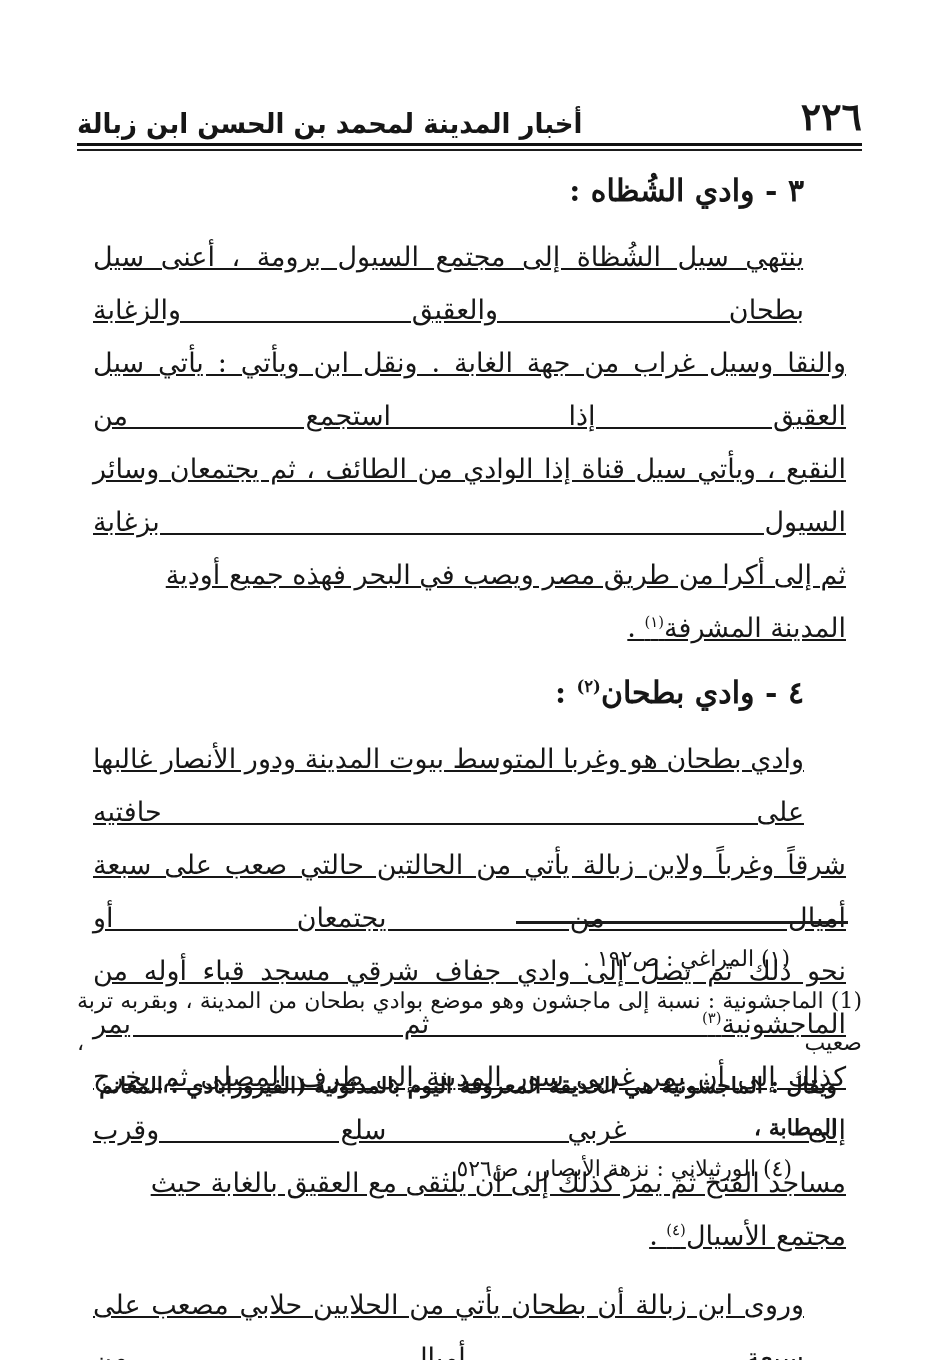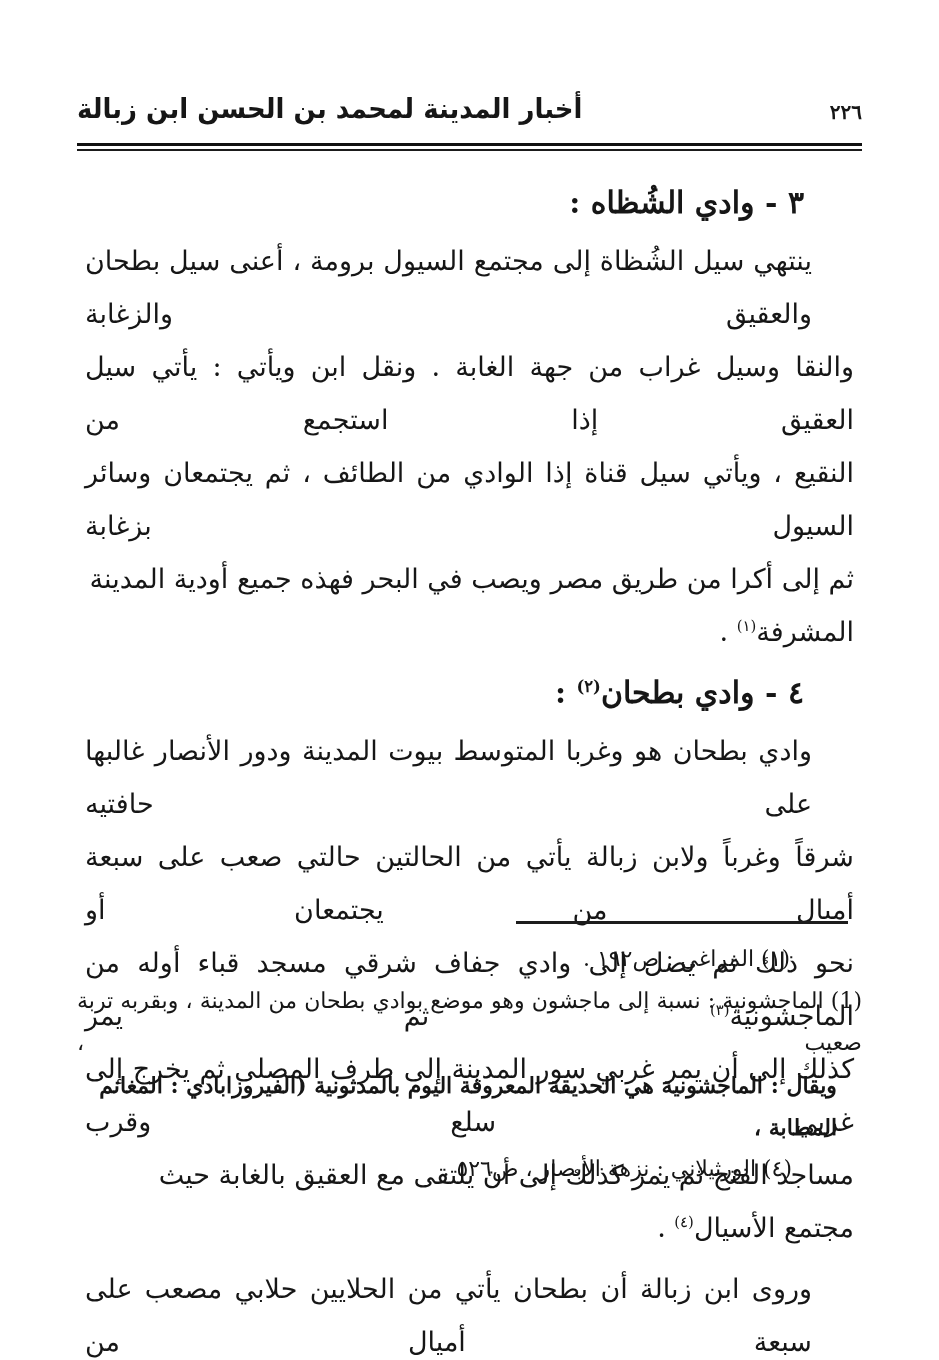--- a/index.html
+++ b/index.html
@@ -17,39 +17,39 @@
   .header{
     position:absolute; top:94px; right:77px; left:77px;
     display:flex; justify-content:space-between; align-items:flex-end;
   }
   .header-title{
     font-family:"DejaVu Sans", sans-serif;
     font-weight:800; font-size:26px; letter-spacing:0.5px;
     transform:scaleY(1.05);
   }
   .header-page-number{
-    font-size:20px; font-weight:600; letter-spacing:4px;
+    font-size:38px; font-weight:600; letter-spacing:4px;
   }
   .header-rule{
     position:absolute; top:143px; right:77px; left:77px;
     height:3px;
     border-top:3px solid #111;
     border-bottom:2px solid #1b1b1b;
   }
   
   .body-col{
     position:absolute; top:168px; right:77px; left:77px;
     font-size:27px; line-height:53px; text-align:right;
   }
   .sec-heading{
     font-weight:bold; font-size:30px; line-height:46px;
-    padding-right:58px; margin-top:12px; margin-bottom:4px;
+    padding-right:58px; margin-bottom:4px;
     transform:scaleY(1.02);
   }
-  .para{ margin:8px; }
+  .para{ margin:16px;text-decoration:underline; }
   .para + .para{ margin-top:6px; }
   .line{ white-space:normal; }
   .line.fill{ text-align:justify; text-align-last:justify; text-justify:inter-word; }
   .line.indent{ padding-right:42px; }
   sup{ font-size:0.55em; vertical-align:super; line-height:0; }
   
   .fn-sep{
     position:absolute; top:921px; left:77px; right:77px; height:0;
   }
   .fn-sep-line{

